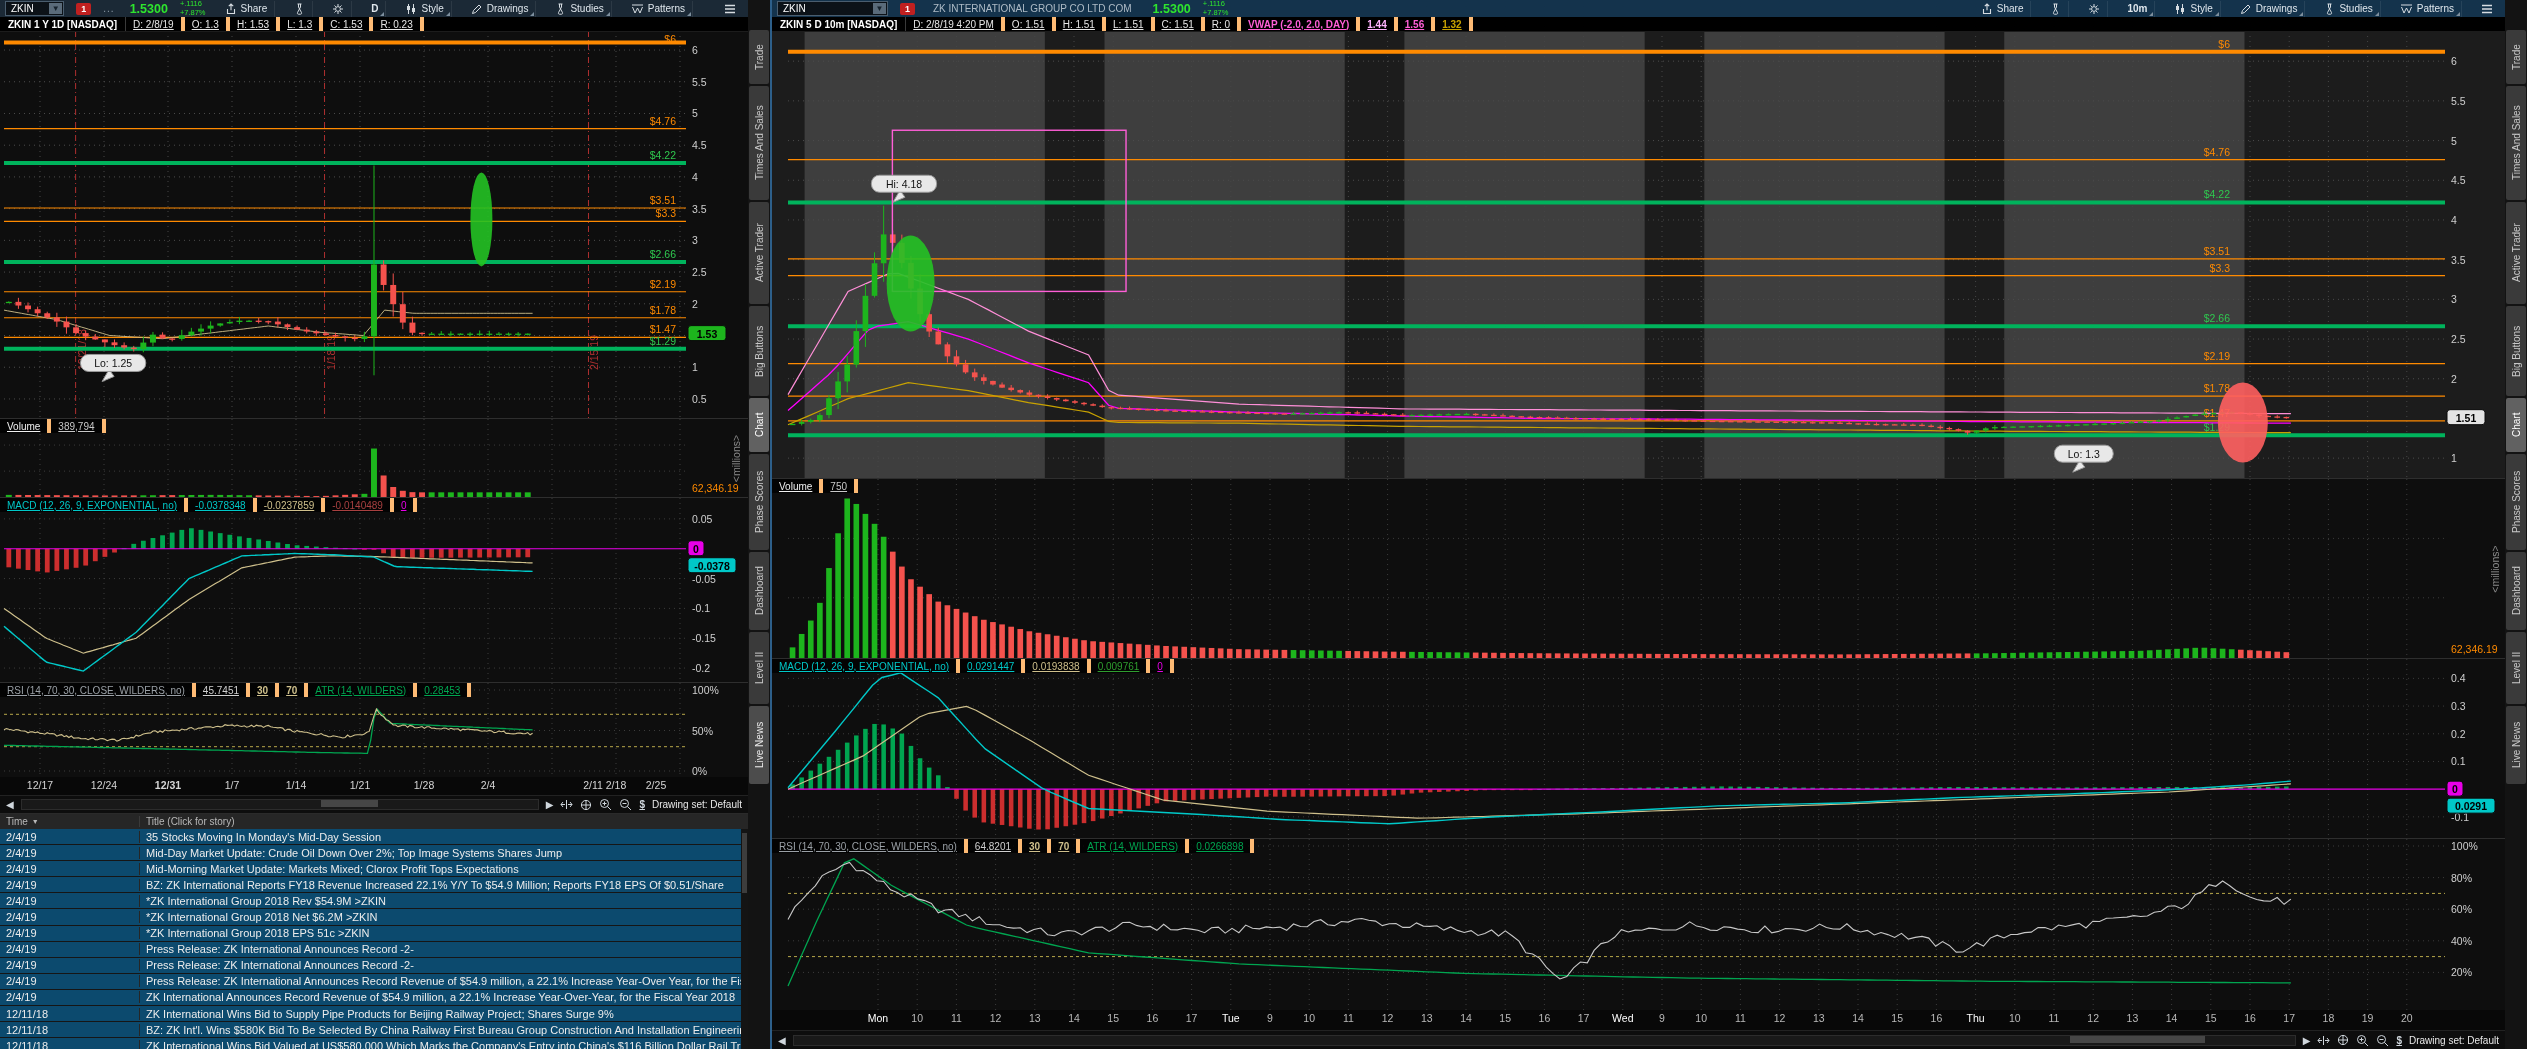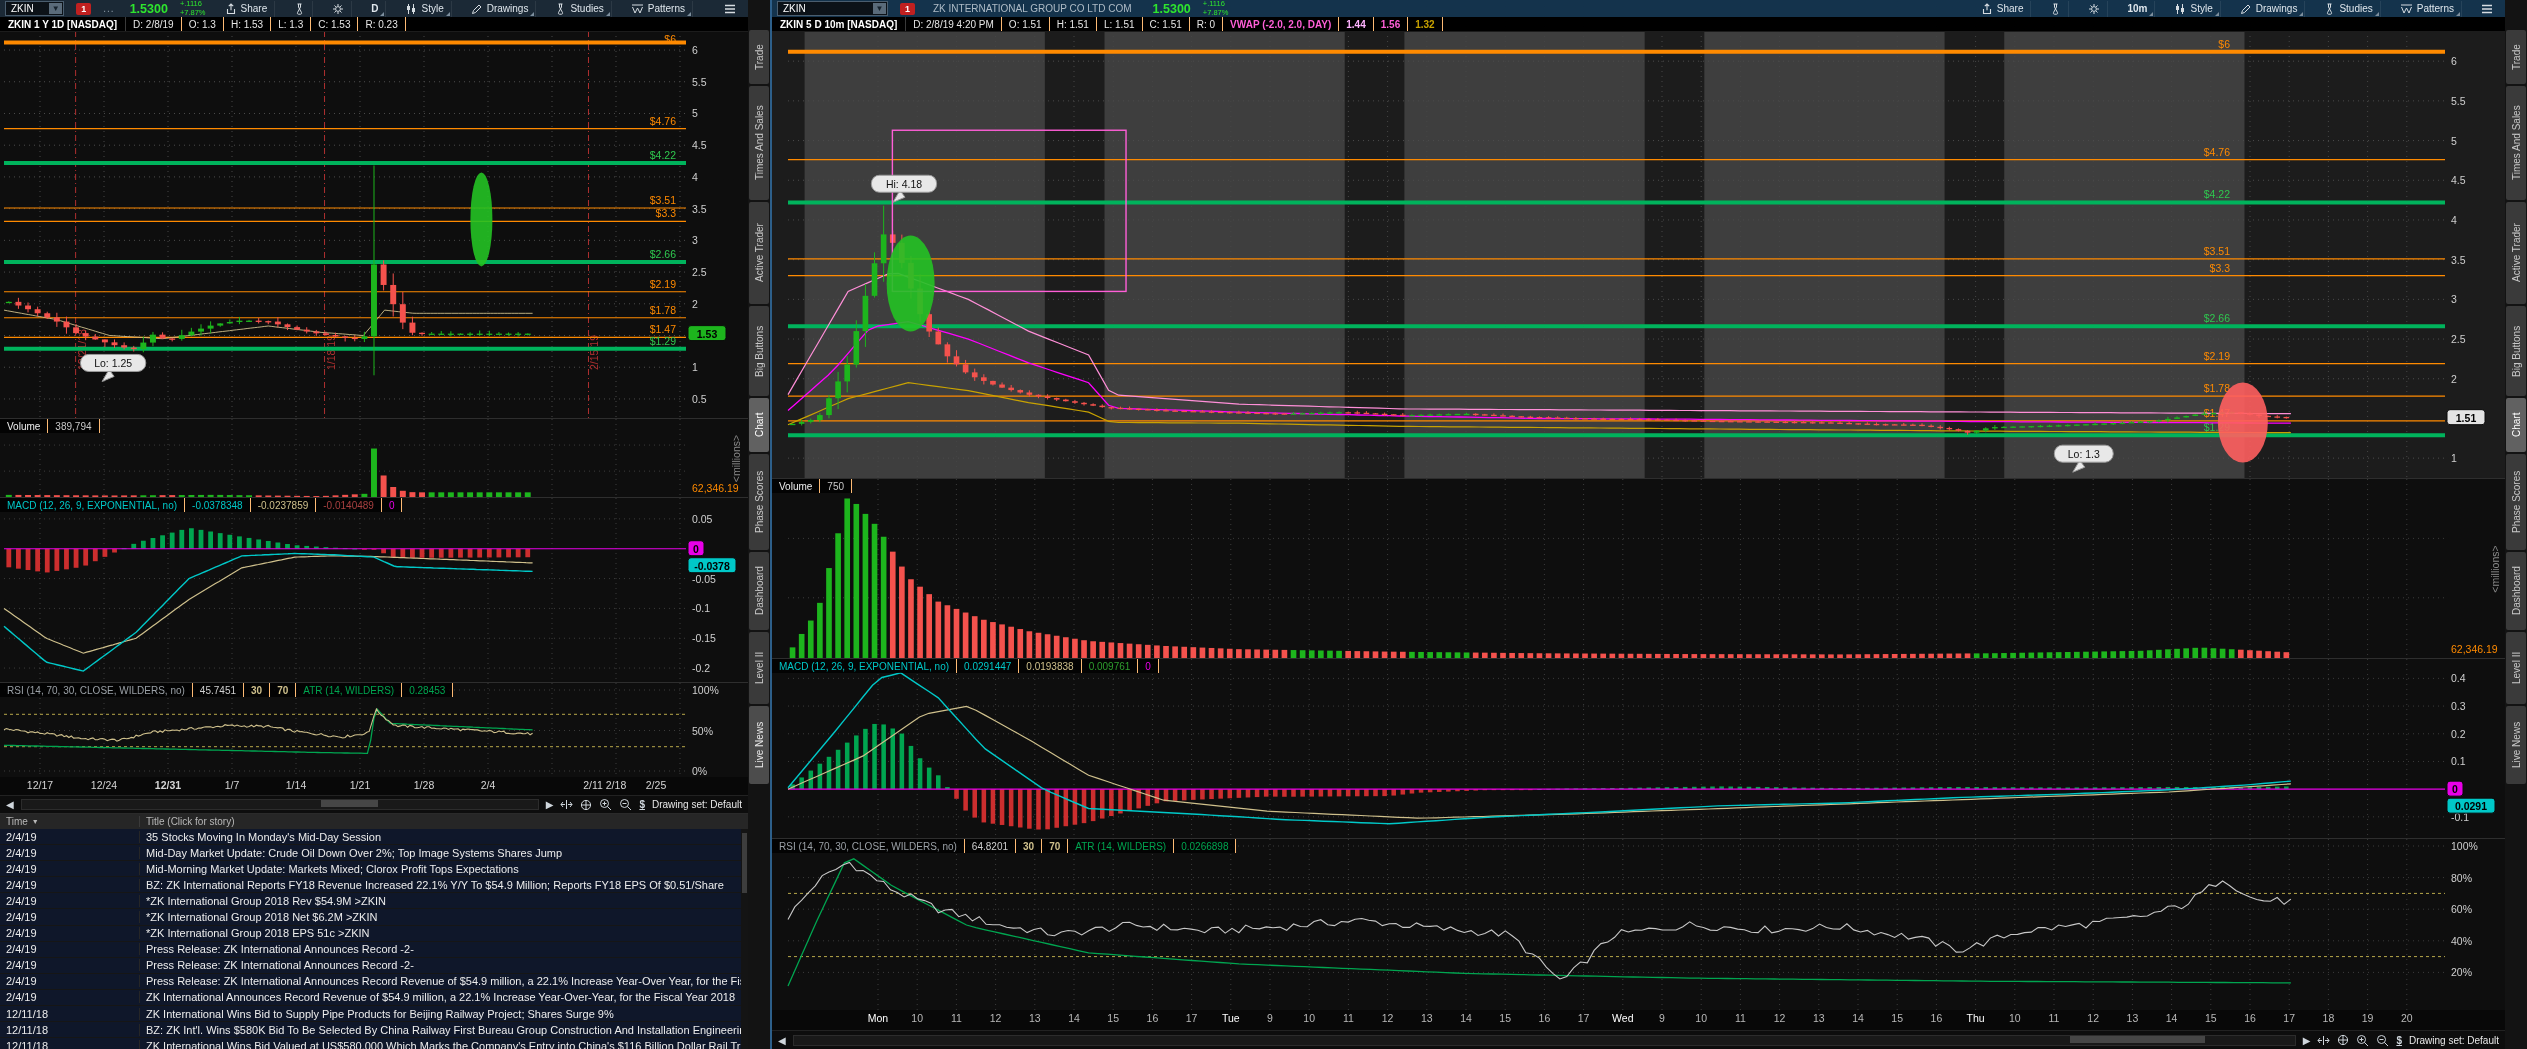--- a/index.html
+++ b/index.html
@@ -25,21 +25,21 @@
         font-size:10px;height:16px;padding:0 7px;border-right:1px solid rgba(255,255,255,.08);
         position:relative;cursor:pointer;font-family:"Liberation Sans",sans-serif;}
   .tbtn.dd::after{content:"";position:absolute;right:1px;bottom:1px;
         border-left:4px solid transparent;border-bottom:4px solid #7d8f9e;}
   .tbtn .ic{display:block;}
   .flex-sp{flex:1;}
   
   .chead{position:absolute;top:17px;left:0;right:0;height:14px;background:#000;display:flex;
          align-items:stretch;font-size:10px;z-index:4;border-bottom:1px solid #1c1c1c;}
   .ctitle{font-weight:bold;color:#fff;padding:0 8px;border-right:1px solid #3a3a3a;display:flex;align-items:center;white-space:nowrap;}
-  .pcell{color:#e6e6e6;padding:0 7px;border-right:1px solid #fdba74;display:flex;align-items:center;white-space:nowrap;}
+  .pcell{color:#e6e6e6;padding:0 7px;border-right:4px solid #fdba74;display:flex;align-items:center;white-space:nowrap;text-decoration:underline;}
   
   .pane{position:absolute;left:0;right:0;}
   .pane.bdr{border-top:1px solid #2e2e2e;}
   .pane svg{display:block;}
   svg text{font-family:"Liberation Sans",sans-serif;font-size:10.5px;}
   .phead{position:absolute;top:0;left:0;height:14px;display:flex;font-size:10px;background:rgba(0,0,0,.78);z-index:3;}
   .cyan{color:#00c8c8}.khaki{color:#cfc08c}.mag{color:#e800e8}.grayl{color:#9aa0a6}.greenl{color:#00a550}
   
   .taxis{position:absolute;left:0;height:18px;font-size:10.5px;color:#d6d6d6;background:#080808;}
   .taxis span{position:absolute;top:2px;transform:translateX(-50%);white-space:nowrap;}
@@ -48,21 +48,21 @@
              height:18px;background:#0d0d0d;border-top:1px solid #222;z-index:4;}
   .track{flex:1;height:9px;background:#191919;border:1px solid #2c2c2c;position:relative;}
   .thumb{position:absolute;height:7px;background:#464646;top:0;}
   .sicon{color:#cfd6dc;font-size:10px;display:inline-flex;align-items:center;cursor:pointer;}
   .dset{color:#e8e8e8;font-size:10px;white-space:nowrap;cursor:pointer;}
   
   .news{position:absolute;left:0;right:0;top:813px;bottom:0;background:#060606;overflow:hidden;border-top:1px solid #2a2a2a;}
   .news-head{height:15px;background:#262626;display:flex;font-size:10px;color:#b8b8b8;align-items:center;}
   .nh-time{width:140px;padding-left:6px;box-sizing:border-box;border-right:1px solid #3a3a3a;display:flex;align-items:center;gap:4px;}
   .nh-title{padding-left:6px;}
-  .news-row{height:15.1px;display:flex;font-size:11px;color:#ececec;align-items:center;border-bottom:1px solid #161616;background:#0f172a;}
+  .news-row{height:15.1px;display:flex;font-size:11px;color:#ececec;align-items:center;border-bottom:1px solid #161616;background:#0c4a6e;}
   .news-row .nd{width:140px;padding-left:6px;box-sizing:border-box;border-right:1px solid #262626;flex:none;}
   .news-row .nt{padding-left:6px;white-space:nowrap;overflow:hidden;flex:1;}
   .news-sb{position:absolute;right:0;top:15px;bottom:0;width:7px;background:#141414;}
   .news-sb .nsb-thumb{position:absolute;top:4px;left:1px;width:5px;height:60px;background:#3d3d3d;}
   
   .tabstrip{position:absolute;top:0;width:22px;height:1049px;background:#131313;z-index:6;}
   .vtab{position:absolute;left:1px;width:20px;background:#3a3a3a;border-radius:2px;color:#c9c9c9;font-size:10px;
         display:flex;align-items:center;justify-content:center;writing-mode:vertical-rl;transform:rotate(180deg);
         cursor:pointer;box-sizing:border-box;}
   .vtab.active{background:#616161;color:#fff;}

